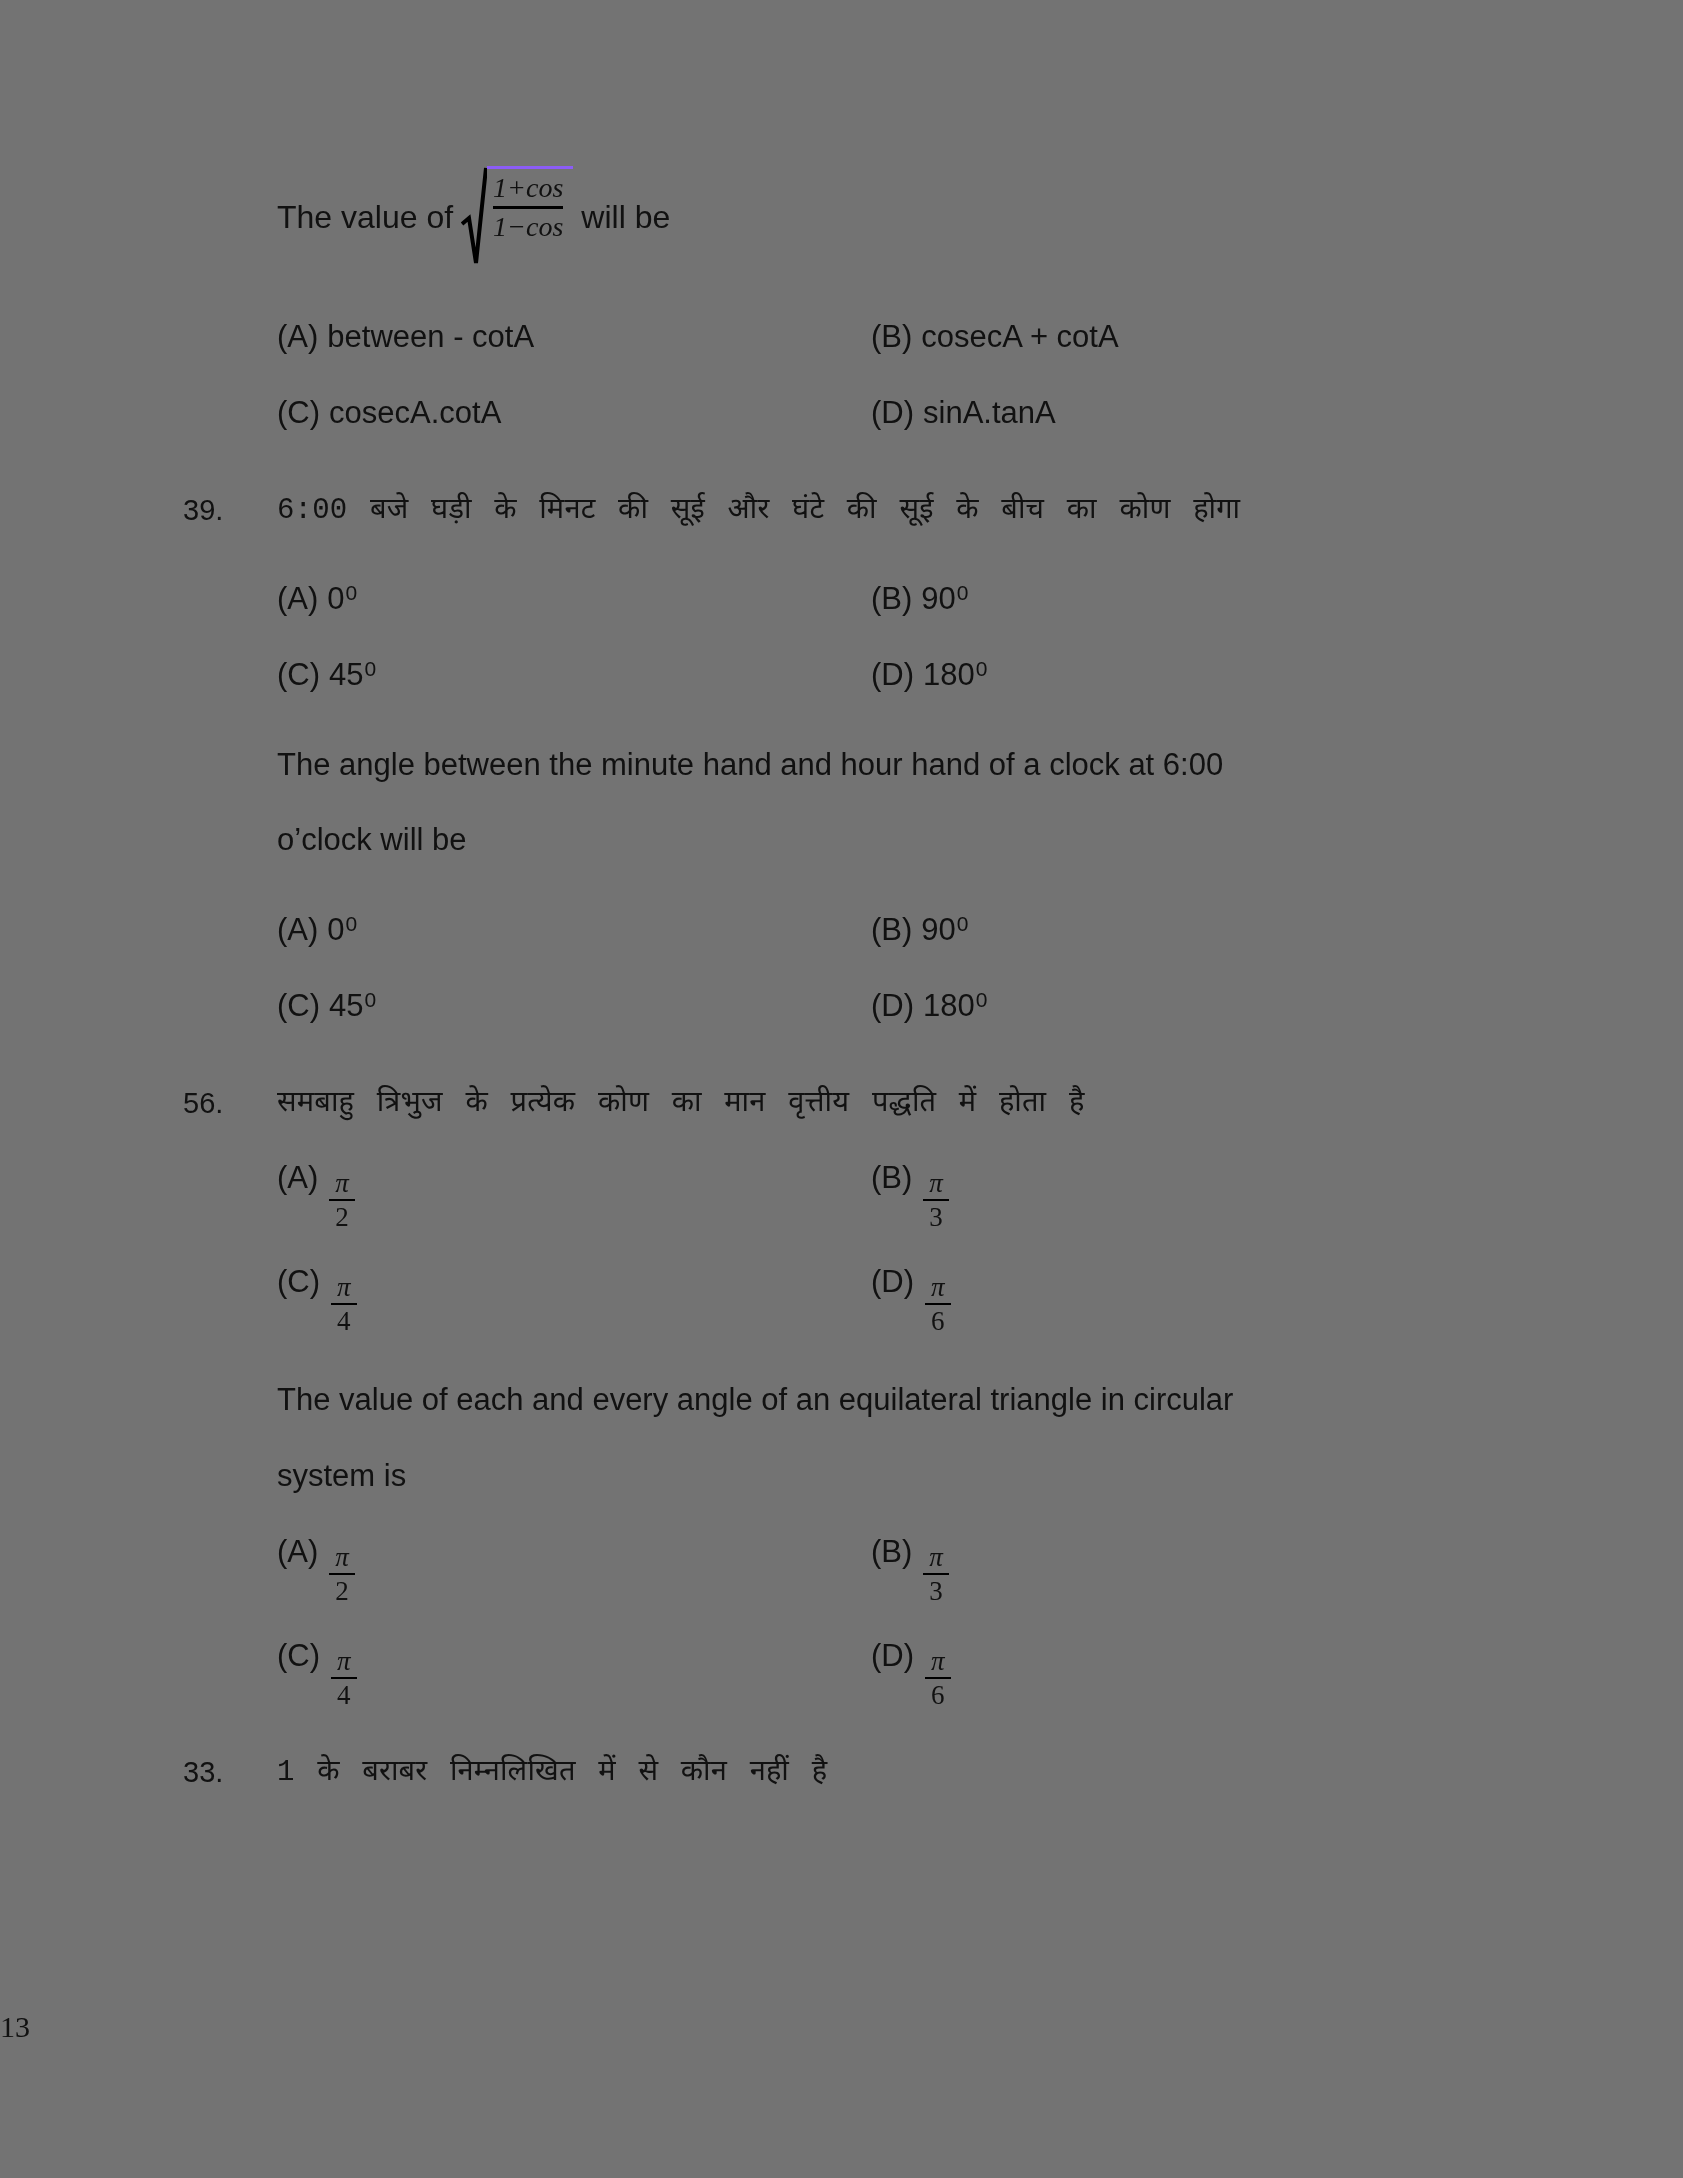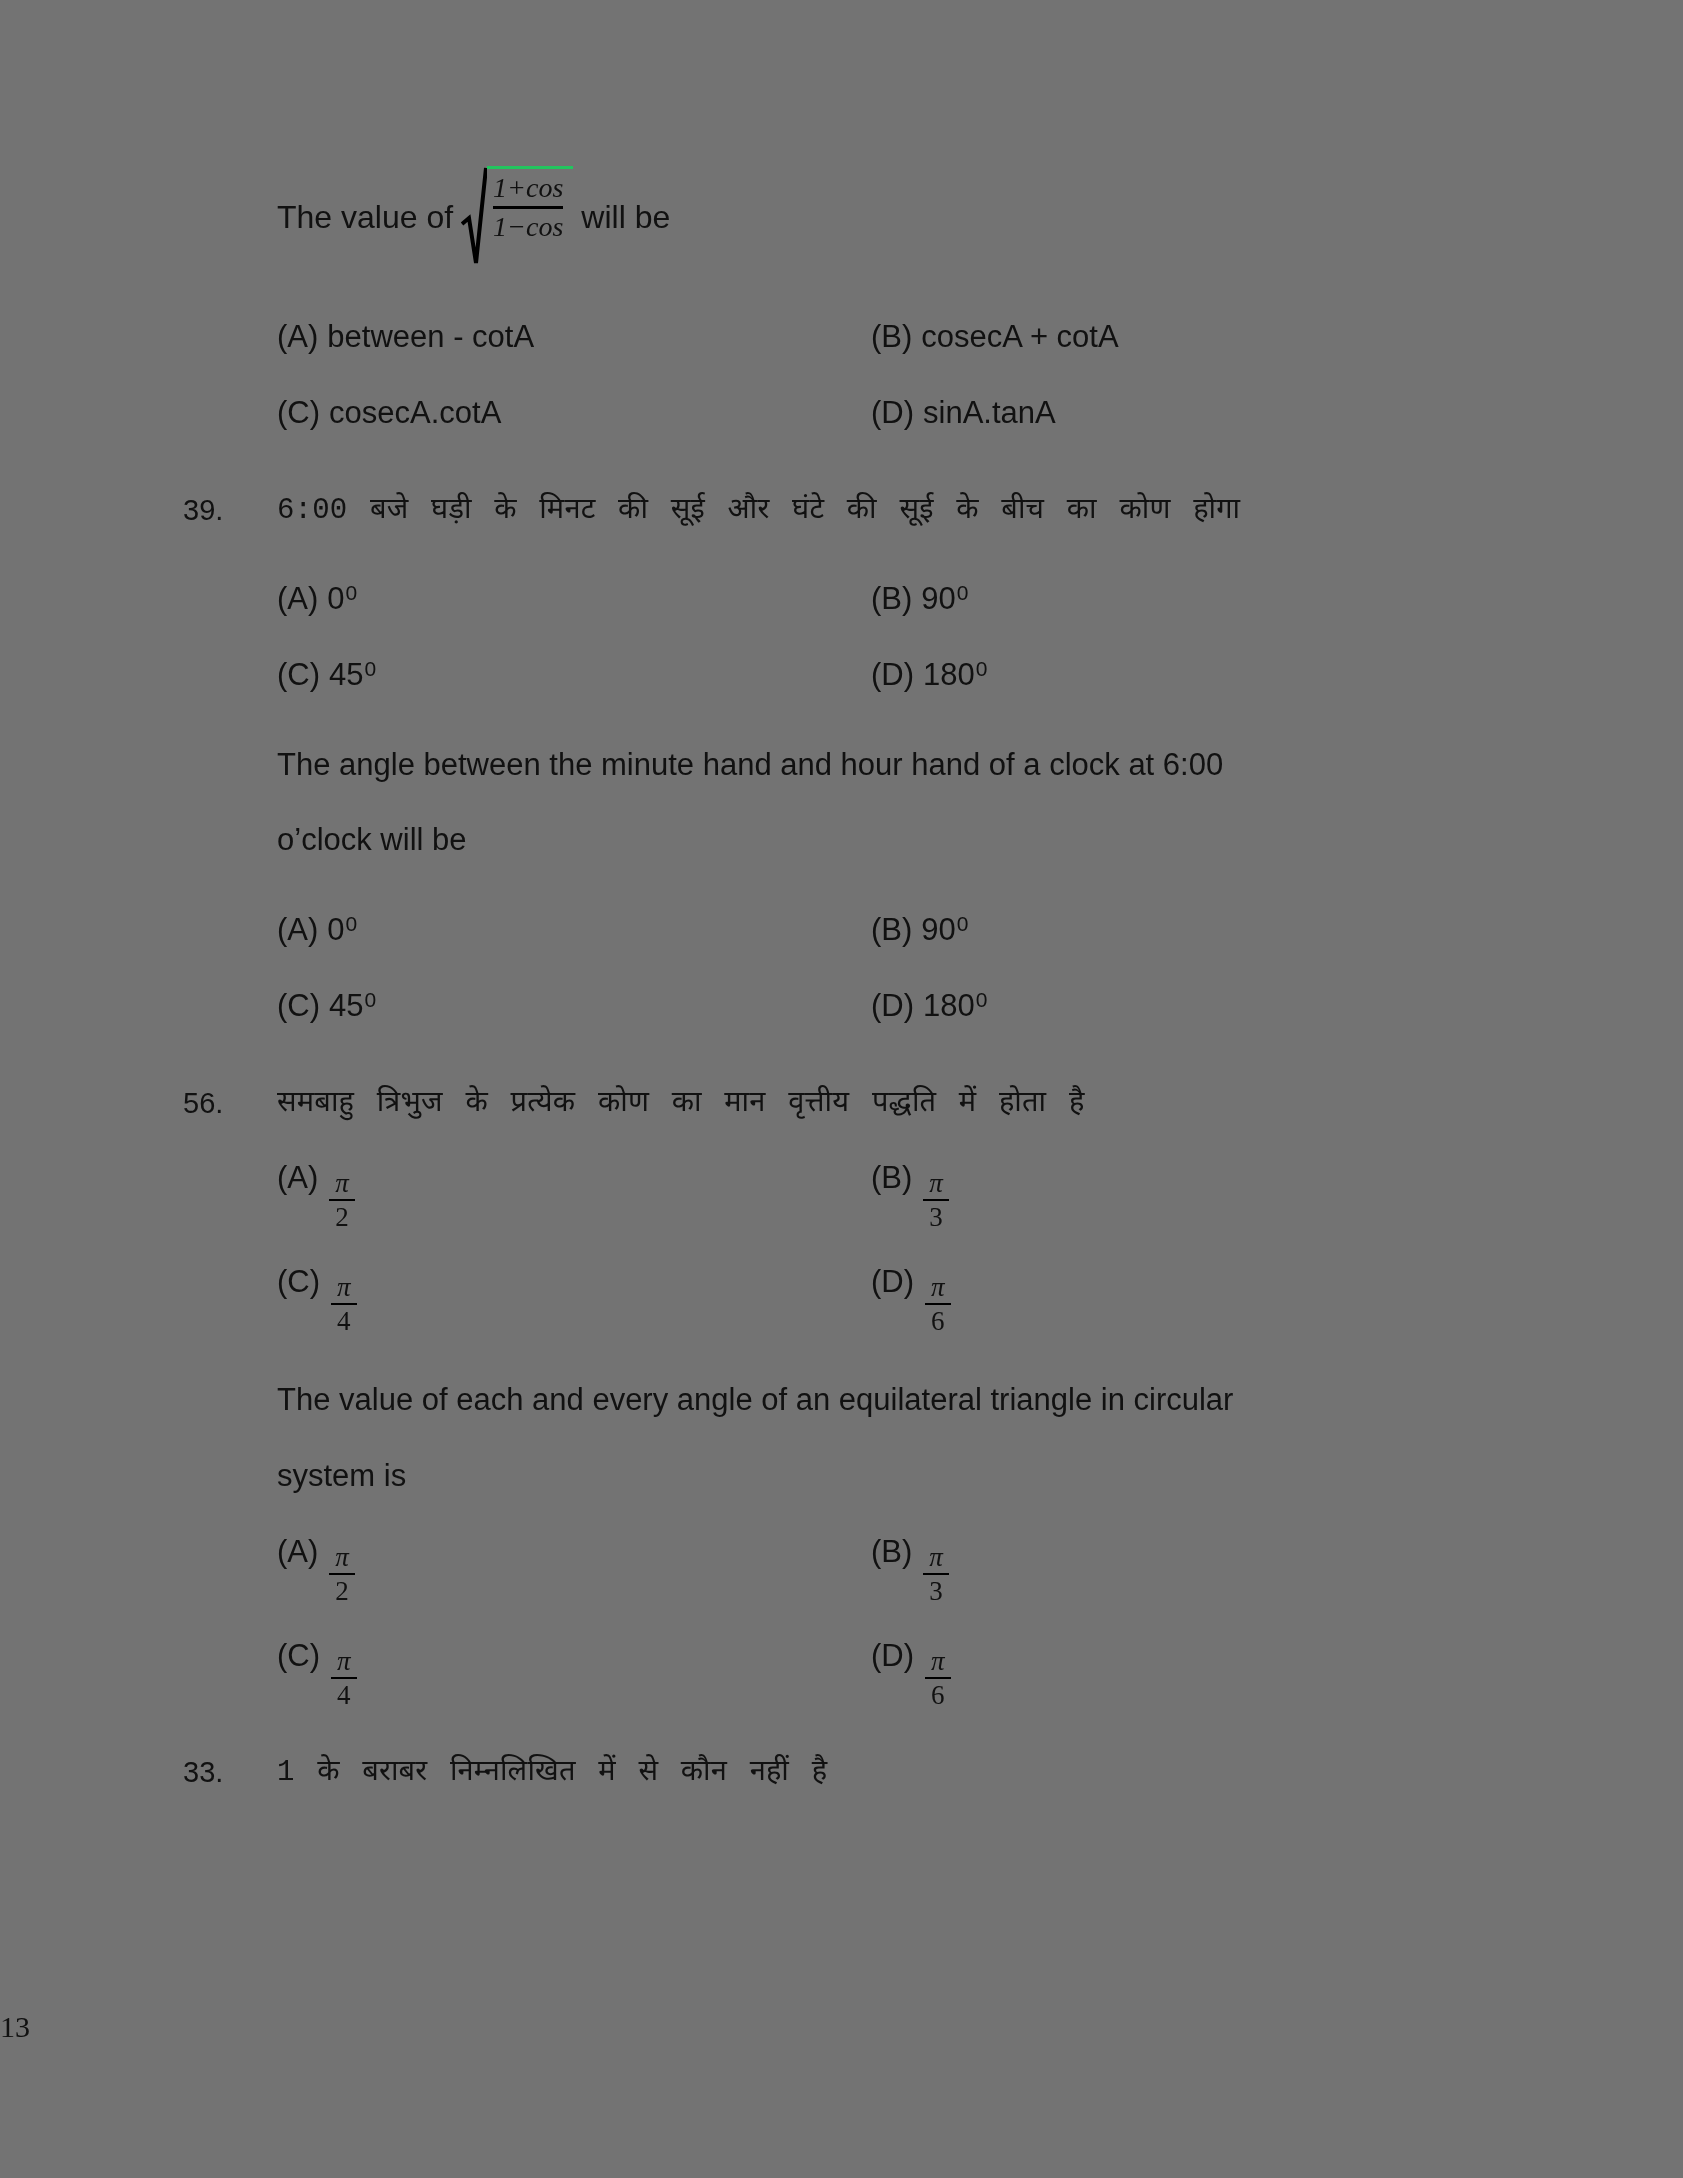--- a/index.html
+++ b/index.html
@@ -137,21 +137,21 @@
     display: block;
     width: 26px;
     flex: 0 0 26px;
     align-self: stretch;
   }
   .radical svg { display: block; height: 100%; width: 100%; }
   .radicand {
     display: inline-flex;
     flex-direction: column;
     align-items: center;
-    border-top: 3px solid #22c55e;
+    border-top: 3px solid #8b5cf6;
     padding: 4px 10px 0 6px;
     font-family: "Liberation Serif", serif;
     line-height: 1.08;
   }
   .radicand .num {
     font-size: 28px;
     font-style: italic;
     padding-bottom: 3px;
   }
   .radicand .den {

